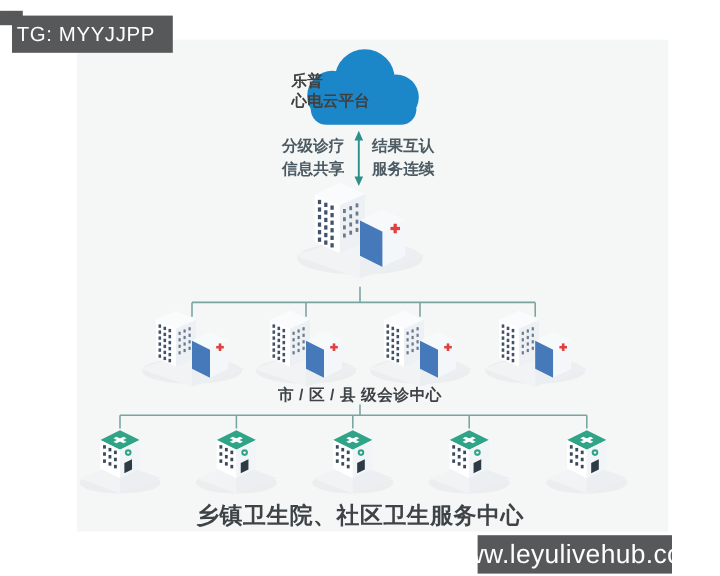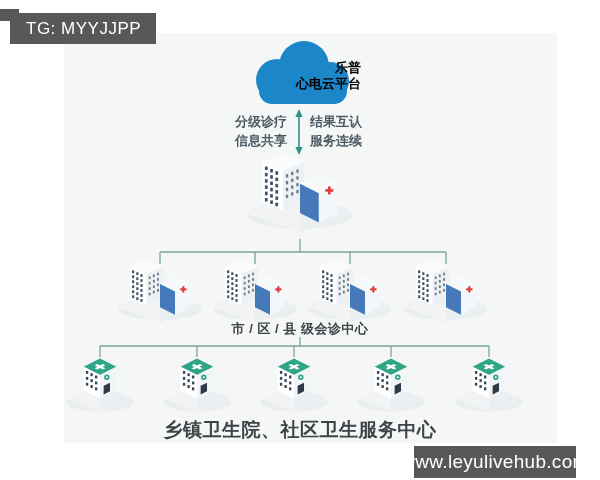--- a/index.html
+++ b/index.html
@@ -1,24 +1,24 @@
 <!DOCTYPE html>
 <html><head>
 <meta charset="utf-8">
 <style>
   html,body{margin:0;padding:0;background:#fff;}
   .stage{position:relative;width:600px;height:480px;background:#ffffff;overflow:hidden;
          font-family:"Liberation Sans","DejaVu Sans",sans-serif;}
   .panel{position:absolute;left:64px;top:33px;width:493px;height:410px;background:#f5f7f6;}
   .wm{position:absolute;background:#57585a;color:#fff;display:flex;align-items:center;}
-  .wm-top{left:10px;top:13px;width:130px;height:31px;font-size:17px;padding-left:16px;letter-spacing:.5px;}
+  .wm-top{left:10px;top:13px;width:130px;height:31px;font-size:17px;padding-left:4px;letter-spacing:.5px;}
   .wm-tab{left:0;top:9px;width:19px;height:12px;}
-  .wm-bottom{left:414px;top:446px;width:162px;height:32px;font-size:19px;justify-content:center;letter-spacing:.3px;}
+  .wm-bottom{left:398px;top:446px;width:162px;height:32px;font-size:22px;justify-content:center;letter-spacing:.3px;}
   .cloud-wrap{position:absolute;left:243px;top:38px;width:118px;height:72px;}
-  .cloud-text{position:absolute;left:0;top:22px;width:118px;text-align:right;color:#000000;
+  .cloud-text{position:absolute;left:0;top:22px;width:118px;text-align:left;color:#404040;
               font-weight:bold;font-size:13px;line-height:16px;}
   .ex-left,.ex-right{position:absolute;top:112px;font-size:13px;line-height:19px;color:#4b5a63;font-weight:bold;}
   .ex-left{right:313px;text-align:center;}
   .ex-right{left:310px;text-align:right;}
   .lvl-label{position:absolute;left:0;width:600px;text-align:center;color:#3d4347;font-weight:bold;}
   .lvl1-label{top:221px;font-size:15px;letter-spacing:1px;}
   .lvl2-label{top:320px;font-size:13px;letter-spacing:.5px;}
   .lvl3-label{top:417px;font-size:19px;letter-spacing:.5px;}
   .overlay{position:absolute;left:0;top:0;width:600px;height:480px;pointer-events:none;}
   .bld{position:absolute;}

